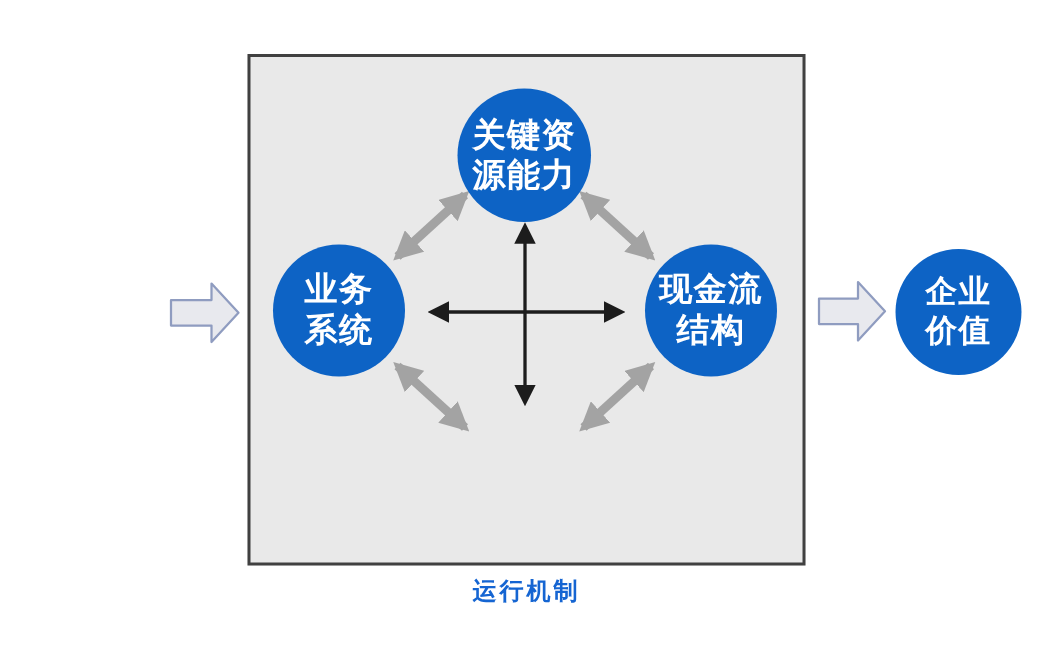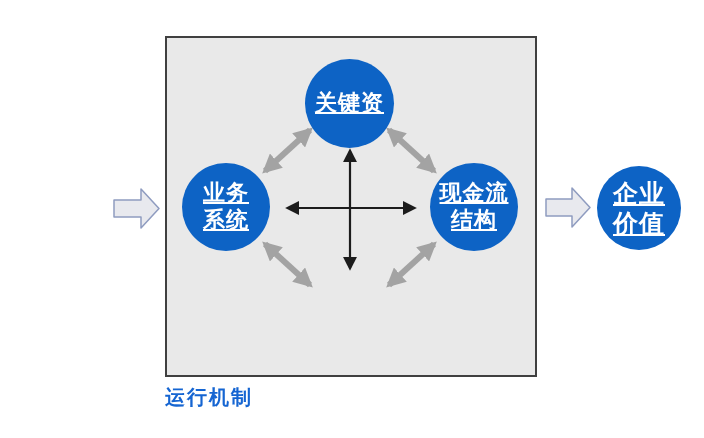--- a/index.html
+++ b/index.html
@@ -61,34 +61,34 @@
     color: var(--node-text);
     display: flex;
     flex-direction: column;
     align-items: center;
     justify-content: center;
     text-align: center;
     font-weight: bold;
     font-size: 22px;
     line-height: 1.22;
     letter-spacing: 1px;
-    text-decoration: underline;
   }
   .node-positioning   { left: 18px;  top: 162px; width: 89px; height: 89px; }
   .node-key-resources { left: 305px; top: 59px;  width: 89px; height: 89px; }
   .node-business      { left: 182px; top: 163px; width: 88px; height: 88px; }
   .node-cashflow      { left: 430px; top: 163px; width: 88px; height: 88px; }
   .node-profit        { left: 306px; top: 278px; width: 88px; height: 88px; }
-  .node-enterprise    { left: 597px; top: 166px; width: 84px; height: 84px; font-size: 25px; }
+  .node-enterprise    { left: 597px; top: 166px; width: 84px; height: 84px; font-size: 21px; }
   .caption {
     position: absolute;
     left: 165px; top: 384px;
     width: 372px;
+    text-align: center;
     color: var(--caption-text);
-    font-size: 20px;
+    font-size: 16px;
     font-weight: bold;
     letter-spacing: 2px;
   }
 </style>
 </head>
 <body>
 
 <div class="canvas">
 
   <div class="mech-box"></div>
@@ -114,20 +114,21 @@
       <line class="gray-line" x1="434" y1="244" x2="389" y2="285" marker-start="url(#gh)" marker-end="url(#gh)"></line>
     </g>
 
     <line class="black-line" x1="350" y1="151" x2="350" y2="268" marker-start="url(#bh)" marker-end="url(#bh)"></line>
     <line class="black-line" x1="288" y1="208" x2="414" y2="208" marker-start="url(#bh)" marker-end="url(#bh)"></line>
   </svg>
 
 
   <div class="node node-key-resources">
     <span>关键资</span>
+    <span>源能力</span>
   </div>
 
   <div class="node node-cashflow">
     <span>现金流</span>
     <span>结构</span>
   </div>
 
   <div class="node node-business">
     <span>业务</span>
     <span>系统</span>

